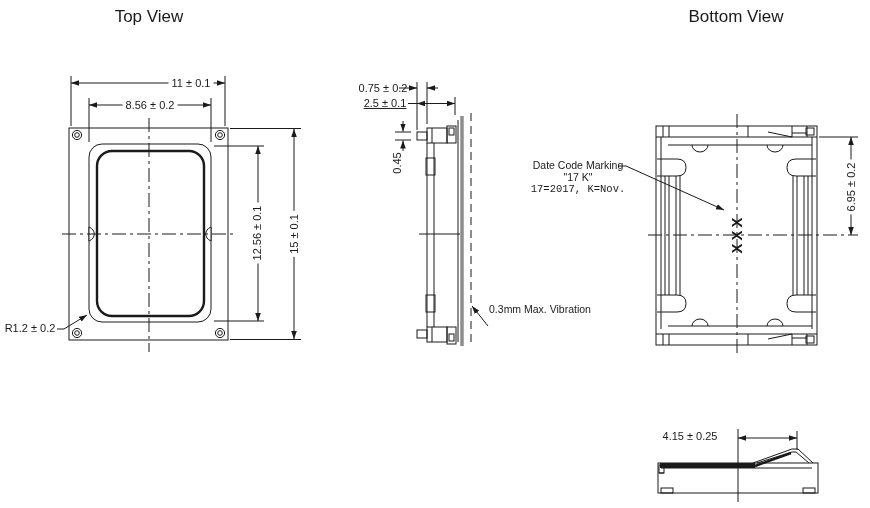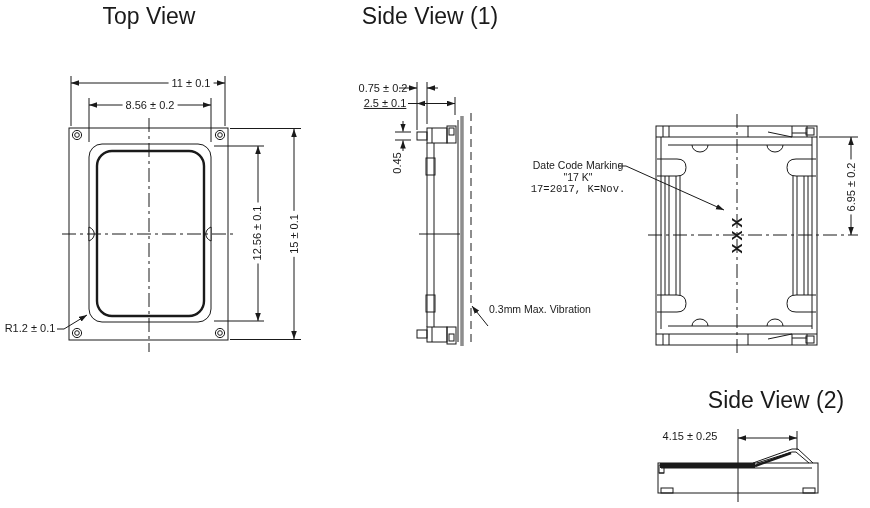--- a/index.html
+++ b/index.html
@@ -12,21 +12,21 @@
   #dwg g.d .gray{stroke:var(--membrane);stroke-width:3.5;}
   #dwg g.d .dstripe{stroke:var(--line);stroke-width:2.4;}
   #dwg g.d .cl{stroke-dasharray:14 4 3 4;}
   #dwg g.d .dash{stroke-dasharray:8 5;}
   #dwg g.d .dark{fill:var(--line);stroke:none;}
   #dwg g.d .whitefill{fill:#fff;}
   .lbl{position:absolute;font-size:11px;color:var(--line);white-space:nowrap;
        transform:translate(-50%,-50%);line-height:1.1;}
   .rot{transform:translate(-50%,-50%) rotate(-90deg);}
   .mask{background:#fff;padding:0 3px;}
-  .title{font-size:23px;}
+  .title{font-size:17px;}
   .small{font-size:10.5px;}
   .xxx{font-size:15px;font-weight:bold;letter-spacing:3px;
        transform:translate(-50%,-50%) rotate(-90deg);}
 </style>
 </head>
 <body>
 
 <div id="stage">
 
   <svg id="dwg" width="870" height="508" viewBox="0 0 870 508">
@@ -162,28 +162,27 @@
       <path d="M659,473 H664"></path>
       <rect x="661" y="488" width="12" height="5"></rect>
       <rect x="803" y="488" width="12" height="5"></rect>
       <path d="M738,429 V502"></path>
       <path d="M797,431 V450"></path>
       <line x1="738" y1="438" x2="797" y2="438" marker-start="url(#arrow)" marker-end="url(#arrow)"></line>
     </g>
   </svg>
 
   <div class="lbl title" style="left:149px;top:17px;">Top View</div>
-  <div class="lbl title" style="left:430px;top:17px;">Side View (1)</div>
-  <div class="lbl title" style="left:776px;top:401px;">Side View (2)</div>
+  <div class="lbl title" style="left:736px;top:17px;">Bottom View</div>
 
   <div class="lbl mask" style="left:148px;top:83px;margin-left:43px;">11 ± 0.1</div>
   <div class="lbl mask" style="left:150px;top:105px;">8.56 ± 0.2</div>
   <div class="lbl rot mask" style="left:257px;top:233px;">12.56 ± 0.1</div>
   <div class="lbl rot mask" style="left:294px;top:234px;">15 ± 0.1</div>
-  <div class="lbl" style="left:30px;top:328px;">R1.2 ± 0.1</div>
+  <div class="lbl" style="left:30px;top:328px;">R1.2 ± 0.2</div>
 
   <div class="lbl" style="left:383px;top:88px;">0.75 ± 0.2</div>
   <div class="lbl" style="left:385px;top:103px;text-decoration:underline;">2.5 ± 0.1</div>
   <div class="lbl rot" style="left:397px;top:163px;">0.45</div>
   <div class="lbl small" style="left:540px;top:310px;">0.3mm Max. Vibration</div>
 
   <div class="lbl small" style="left:578px;top:166px;text-align:center;">Date Code Marking</div>
   <div class="lbl small" style="left:578px;top:178px;">"17 K"</div>
   <div class="lbl small" style="left:578px;top:190px;font-family:Liberation Mono, monospace;">17=2017, K=Nov.</div>
   <div class="lbl xxx" style="left:737px;top:234px;">XXX</div>

